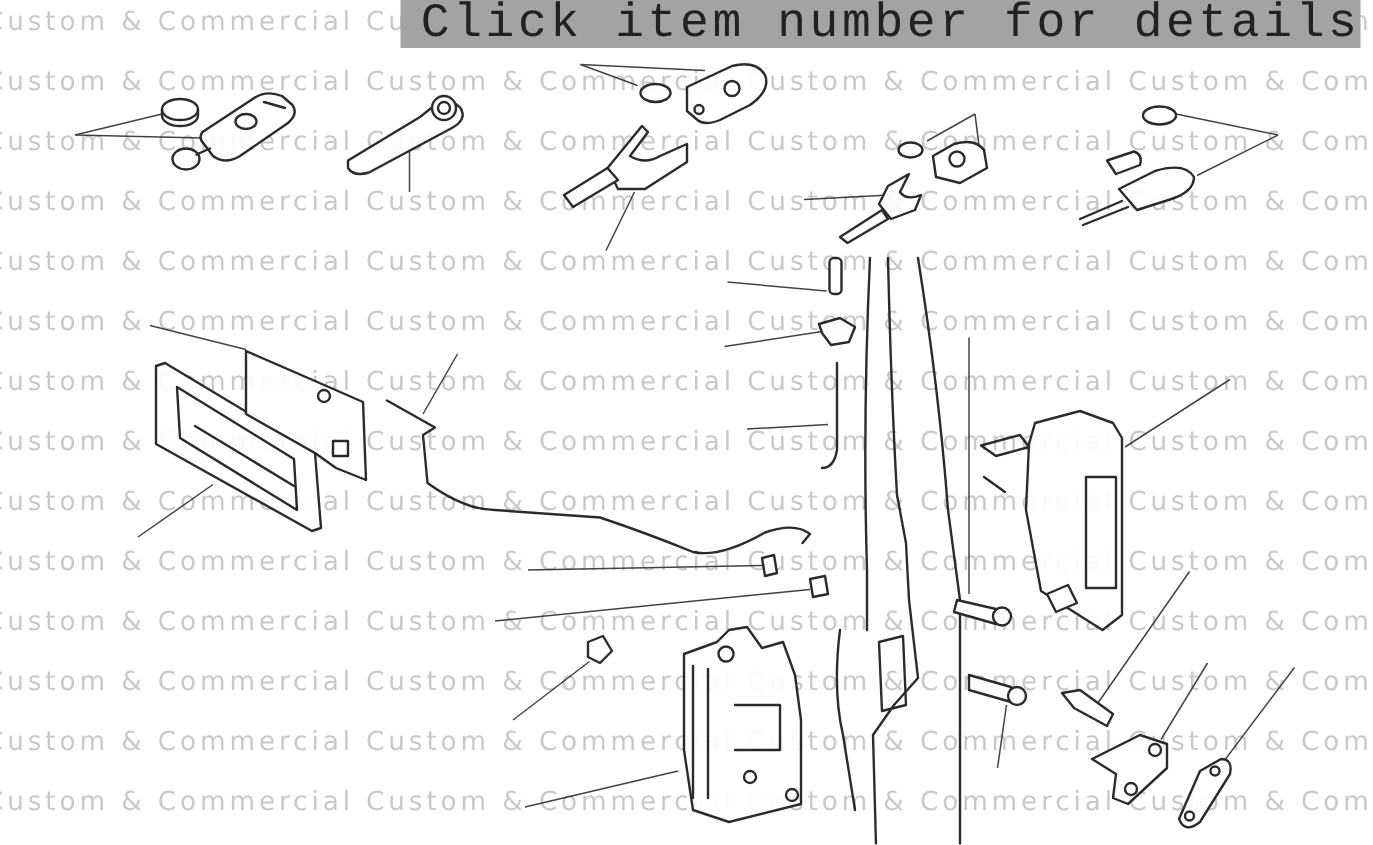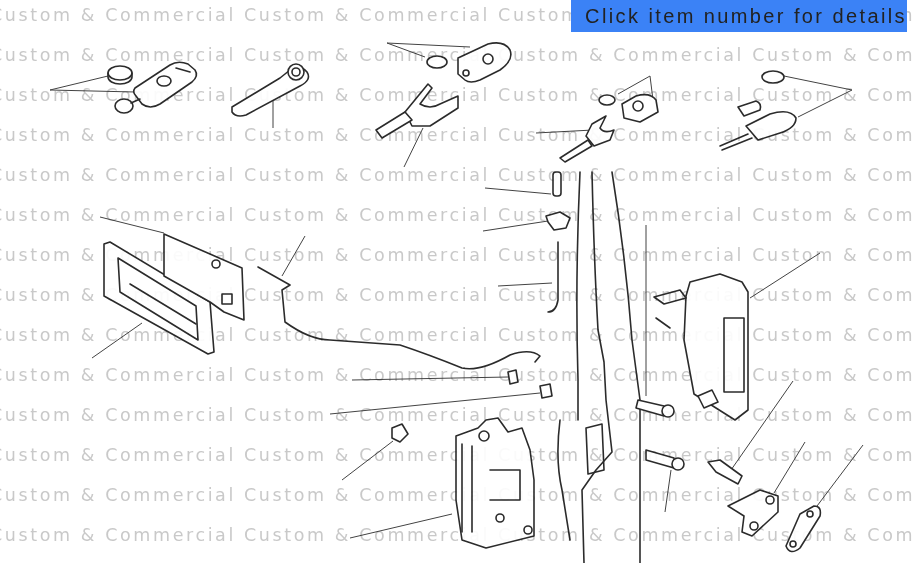--- a/index.html
+++ b/index.html
@@ -1,19 +1,19 @@
 <!DOCTYPE html>
 <html><head>
 <meta charset="utf-8">
 <style>
   html, body { margin:0; padding:0; background:#ffffff; }
   body { width:915px; height:563px; overflow:hidden; position:relative; font-family:"DejaVu Sans", sans-serif; }
   .watermark { position:absolute; left:0; top:0; width:915px; height:563px; overflow:hidden; pointer-events:none; z-index:1; }
   .wm-row { position:absolute; left:-10px; white-space:nowrap; font-family:"DejaVu Sans", sans-serif; font-size:17.5px; letter-spacing:2.6px; color:#c9c9c9; line-height:20px; }
-  .header { position:absolute; right:8px; top:0px; font-family:Liberation Sans, sans-serif; font-size:20px; letter-spacing:2.4px; color:#222; background:#3b82f6; padding:0 0 0 14px; z-index:3; line-height:32px; }
+  .header { position:absolute; right:8px; top:0px; font-family:Liberation Mono, monospace; font-size:32px; letter-spacing:2.4px; color:#222; background:#a3a3a3; padding:0 0 0 14px; z-index:3; line-height:32px; }
   svg.diagram { position:absolute; left:0; top:0; z-index:2; }
   svg.diagram .p { fill:#fff; stroke:#1a1a1a; stroke-width:1.6; stroke-linejoin:round; }
   svg.diagram .pn { fill:none; stroke:#1a1a1a; stroke-width:1.6; stroke-linejoin:round; stroke-linecap:round; }
   svg.diagram .ld { stroke:#333; stroke-width:1; fill:none; }
   svg.diagram .hot { cursor:pointer; }
 </style>
 </head>
 <body>
 
 <div class="watermark">

